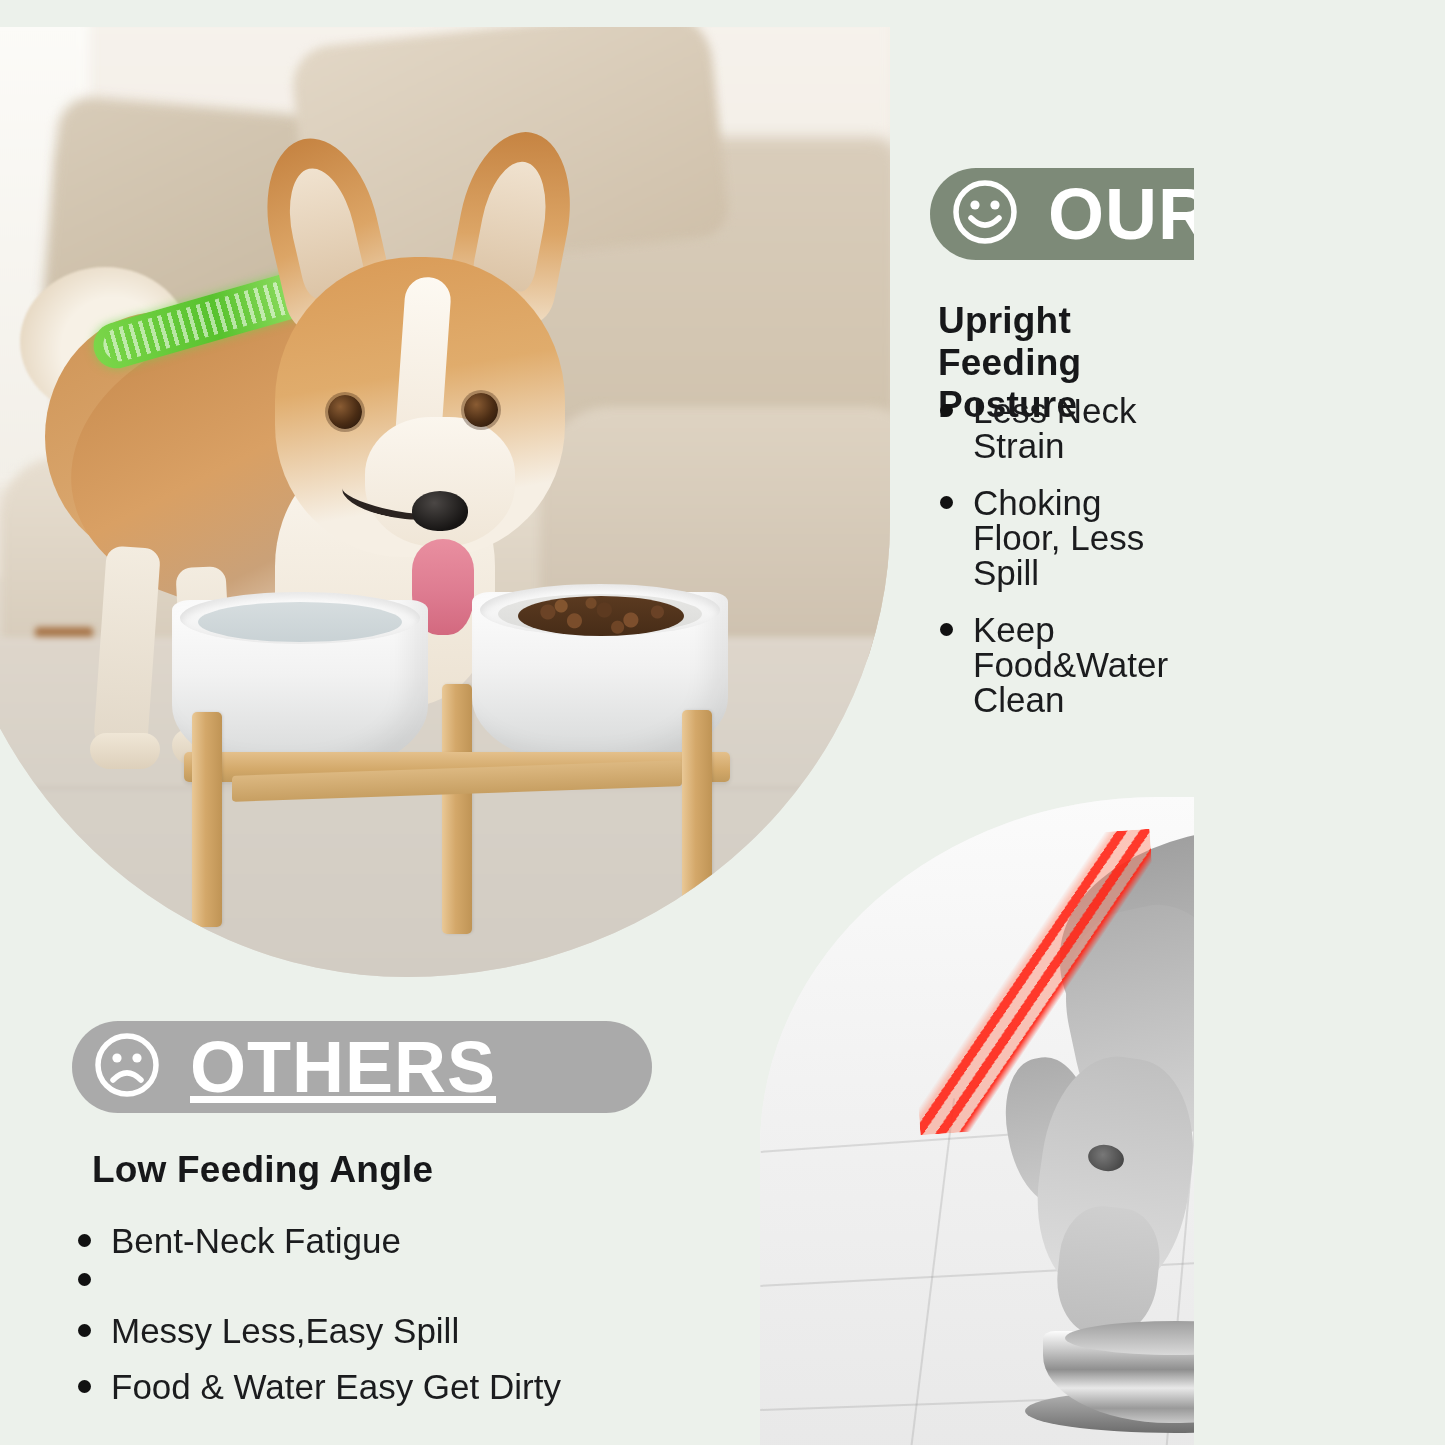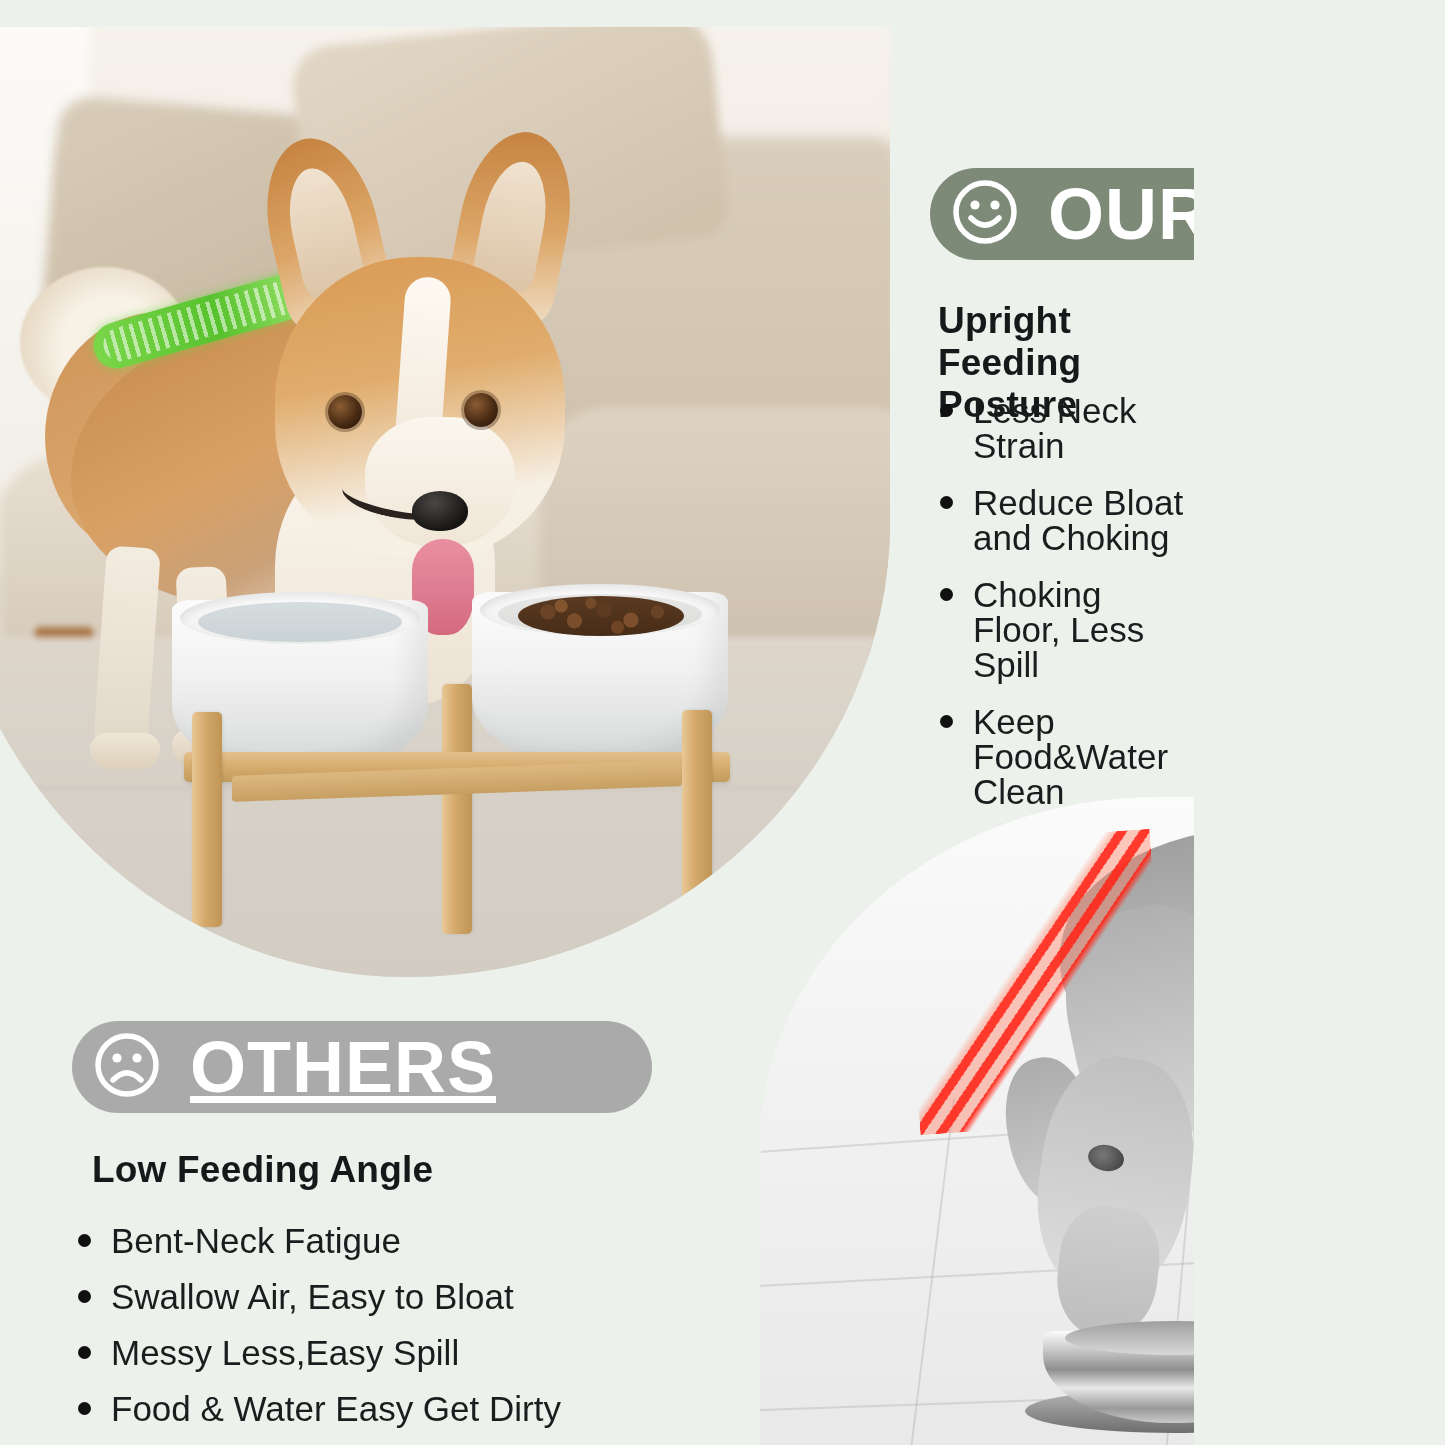--- a/index.html
+++ b/index.html
@@ -313,24 +313,20 @@
 
   <div class="heading h-ours">Upright Feeding Posture</div>
 
   <ul class="feat f-ours">
     <li>
         <span class="dot"></span>
         <span>Less Neck Strain</span>
       </li>
     <li>
         <span class="dot"></span>
-        <span>Reduce Bloat and Choking</span>
-      </li>
-    <li>
-        <span class="dot"></span>
         <span>Choking Floor, Less Spill</span>
       </li>
     <li>
         <span class="dot"></span>
         <span>Keep Food&amp;Water Clean</span>
       </li>
   </ul>
 
   <div class="pill pill-others">
     <span class="face">
@@ -346,21 +342,20 @@
 
   <div class="heading h-others">Low Feeding Angle</div>
 
   <ul class="feat f-others">
     <li>
         <span class="dot"></span>
         <span>Bent-Neck Fatigue</span>
       </li>
     <li>
         <span class="dot"></span>
-        <span>Swallow Air, Easy to Bloat</span>
       </li>
     <li>
         <span class="dot"></span>
         <span>Messy Less,Easy Spill</span>
       </li>
     <li>
         <span class="dot"></span>
         <span>Food &amp; Water Easy Get Dirty</span>
       </li>
   </ul>

